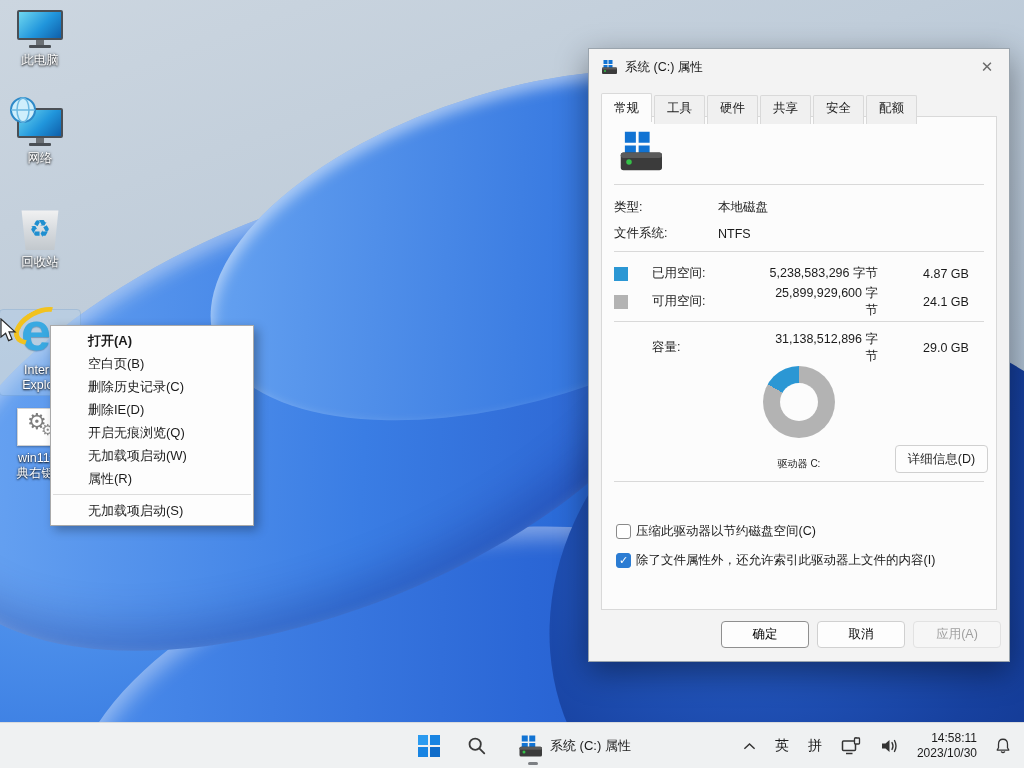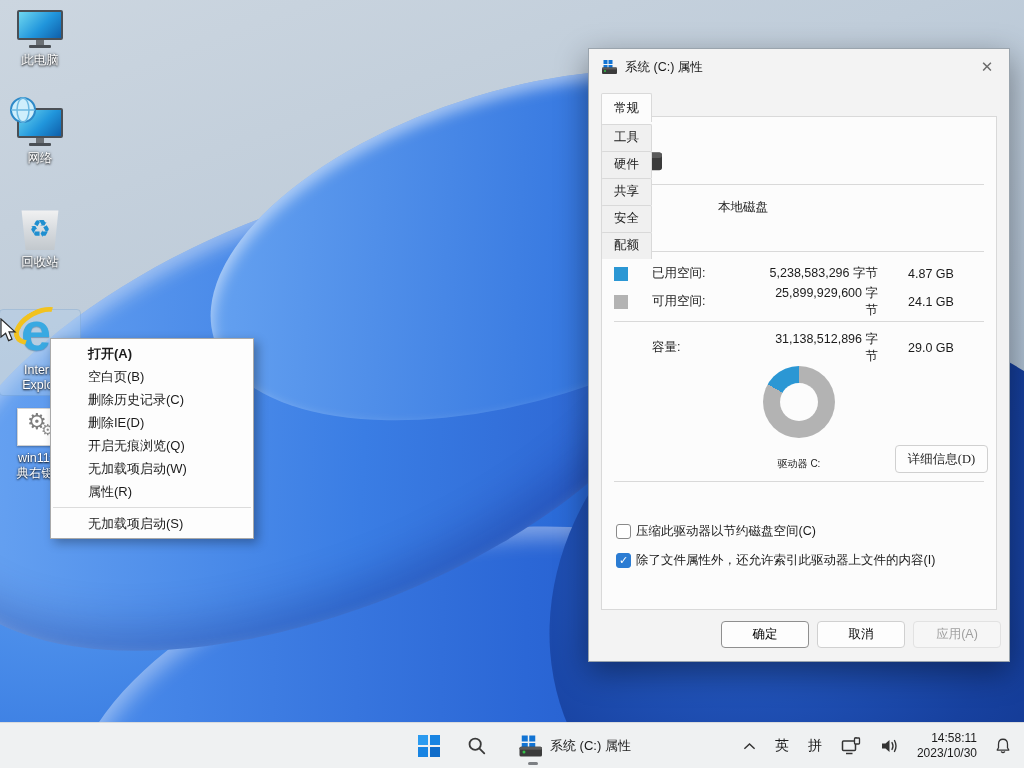--- a/index.html
+++ b/index.html
@@ -50,58 +50,58 @@
   .cmd { width:46px; height:38px; background:#fff; border:1px solid #d2d2d2; box-shadow:0 1px 2px rgba(0,0,0,.3);
     position:relative; }
   .cmd .gear1 { position:absolute; left:9px; top:0px; color:#7e7e7e; font-size:22px; }
   .cmd .gear2 { position:absolute; left:23px; top:12px; color:#8d8d8d; font-size:15px; }
 
   
   .cursor { position:absolute; left:0; top:318px; z-index:40; }
 
   
   .ctx-menu { position:absolute; left:50px; top:325px; width:204px; z-index:30;
-    background:#fdfdfd; border:1px solid #a9a9a9; box-shadow:4px 4px 10px rgba(0,0,0,.3); padding:3px 0;margin-top:13px; }
+    background:#fdfdfd; border:1px solid #a9a9a9; box-shadow:4px 4px 10px rgba(0,0,0,.3); padding:3px 0; }
   .ctx-item { height:23px; line-height:23px; padding-left:37px; font-size:13px; color:#1b1b1b; cursor:default; }
   .ctx-item.default { font-weight:bold; }
   .ctx-sep { height:1px; background:#dcdcdc; margin:4px 2px; }
 
   
   .dialog { position:absolute; left:588px; top:48px; width:422px; height:614px; z-index:20;
     background:#f3f3f3; border:1px solid #9aa4ad; box-shadow:0 10px 30px rgba(0,0,0,.4); font-size:12.5px; }
   .dlg-title { position:absolute; top:0; left:0; right:0; height:36px; display:flex; align-items:center; padding-left:12px; gap:8px; }
   .dlg-title-text { font-size:12.5px; color:#1a1a1a; }
   .dlg-close { position:absolute; right:6px; top:4px; width:32px; height:28px; display:flex; align-items:center;
     justify-content:center; color:#6b6b6b; font-size:15px; }
-  .dlg-tabs { position:absolute; top:44px; left:12px; display:flex; z-index:2;flex-direction:column; }
+  .dlg-tabs { position:absolute; top:44px; left:12px; display:flex; z-index:2; }
   .dlg-tab { border:1px solid #d9d9d9; border-bottom:none; background:#f0f0f0; padding:4px 12px 5px;
     margin-right:2px; font-size:12.5px; border-radius:2px 2px 0 0; position:relative; top:2px; }
   .dlg-tab.active { background:#fcfcfc; top:0; padding-top:6px; z-index:3; }
   .dlg-page { position:absolute; top:67px; left:12px; right:12px; height:494px; background:#fcfcfc;
     border:1px solid #d9d9d9; z-index:1; }
   .vol-icon { position:absolute; left:16px; top:12px; }
   .vol-input { position:absolute; left:100px; top:18px; width:282px; height:30px; background:#fff;
     border:1px solid #b7b7b7; border-bottom-color:#8a8a8a; padding:4px 8px; font-size:13px;
     font-family:"Liberation Sans", sans-serif; color:#1b1b1b; }
   .hr { position:absolute; left:12px; right:12px; height:1px; background:#d9d9d9; }
   .hr1 { top:67px; } .hr2 { top:134px; } .hr3 { top:204px; } .hr4 { top:364px; }
   .prow { position:absolute; left:12px; right:12px; height:17px; display:flex; align-items:center; font-size:12.5px;gap:16px; }
   .r-type { top:82px; } .r-fs { top:108px; }
   .plabel { width:88px; }
   .r-used { top:148px; } .r-free { top:176px; } .r-cap { top:222px; }
   .sq { width:14px; height:14px; margin-right:8px; }
   .space-label { width:96px; }
   .bytes { flex:1; text-align:right; padding-right:14px; }
-  .gbsize { width:76px; text-align:left; }
+  .gbsize { width:76px; text-align:center; }
   .indent { width:22px; }
   .donut { position:absolute; left:161px; top:249px; width:72px; height:72px; border-radius:50%; }
   .donut-hole { position:absolute; left:17px; top:17px; width:38px; height:38px; border-radius:50%; background:#fcfcfc; }
   .drive-caption { position:absolute; left:197px; top:340px; transform:translateX(-50%); font-size:10px; white-space:nowrap; }
   .details-btn { position:absolute; left:293px; top:328px; width:93px; height:28px; background:#fdfdfd;
-    border:1px solid #d0d0d0; border-radius:4px; font-size:12.5px; display:flex; align-items:center; justify-content:center;font-family:Liberation Serif, serif; }
+    border:1px solid #d0d0d0; border-radius:4px; font-size:12.5px; display:flex; align-items:center; justify-content:center; }
   .chk-row { position:absolute; left:14px; display:flex; align-items:center; gap:5px; font-size:12.5px; }
   .chk1 { top:406px; } .chk2 { top:435px; }
   .chk-box { width:15px; height:15px; border:1px solid #8a8a8a; border-radius:3px; background:#fff;
     display:flex; align-items:center; justify-content:center; flex:0 0 auto; }
   .chk-box.checked { background:#2b7cd3; border-color:#2b7cd3; color:#fff; font-size:11px; }
   .chk-box .tick { display:none; }
   .chk-box.checked .tick { display:block; }
   .dlg-footer { position:absolute; left:0; right:0; bottom:0; height:53px; display:flex; align-items:center;
     justify-content:flex-end; gap:8px; padding-right:8px; }
   .dlg-btn { width:88px; height:27px; background:#fdfdfd; border:1px solid #d0d0d0; border-radius:4px;
@@ -247,20 +247,24 @@
         <rect x="2" y="17" width="30" height="4" rx="2" fill="#5a5a5a"></rect>
         <circle cx="8" cy="24" r="2" fill="#35c148"></circle>
       </svg>
 
       <div class="hr hr1"></div>
 
       <div class="prow r-type">
         <span class="plabel">类型:</span>
         <span>本地磁盘</span>
       </div>
+      <div class="prow r-fs">
+        <span class="plabel">文件系统:</span>
+        <span>NTFS</span>
+      </div>
 
       <div class="hr hr2"></div>
 
       <div class="prow r-used">
         <span class="sq" style="background: rgb(43, 151, 212);"></span>
         <span class="space-label">已用空间:</span>
         <span class="bytes">5,238,583,296 字节</span>
         <span class="gbsize">4.87 GB</span>
       </div>
       <div class="prow r-free">

